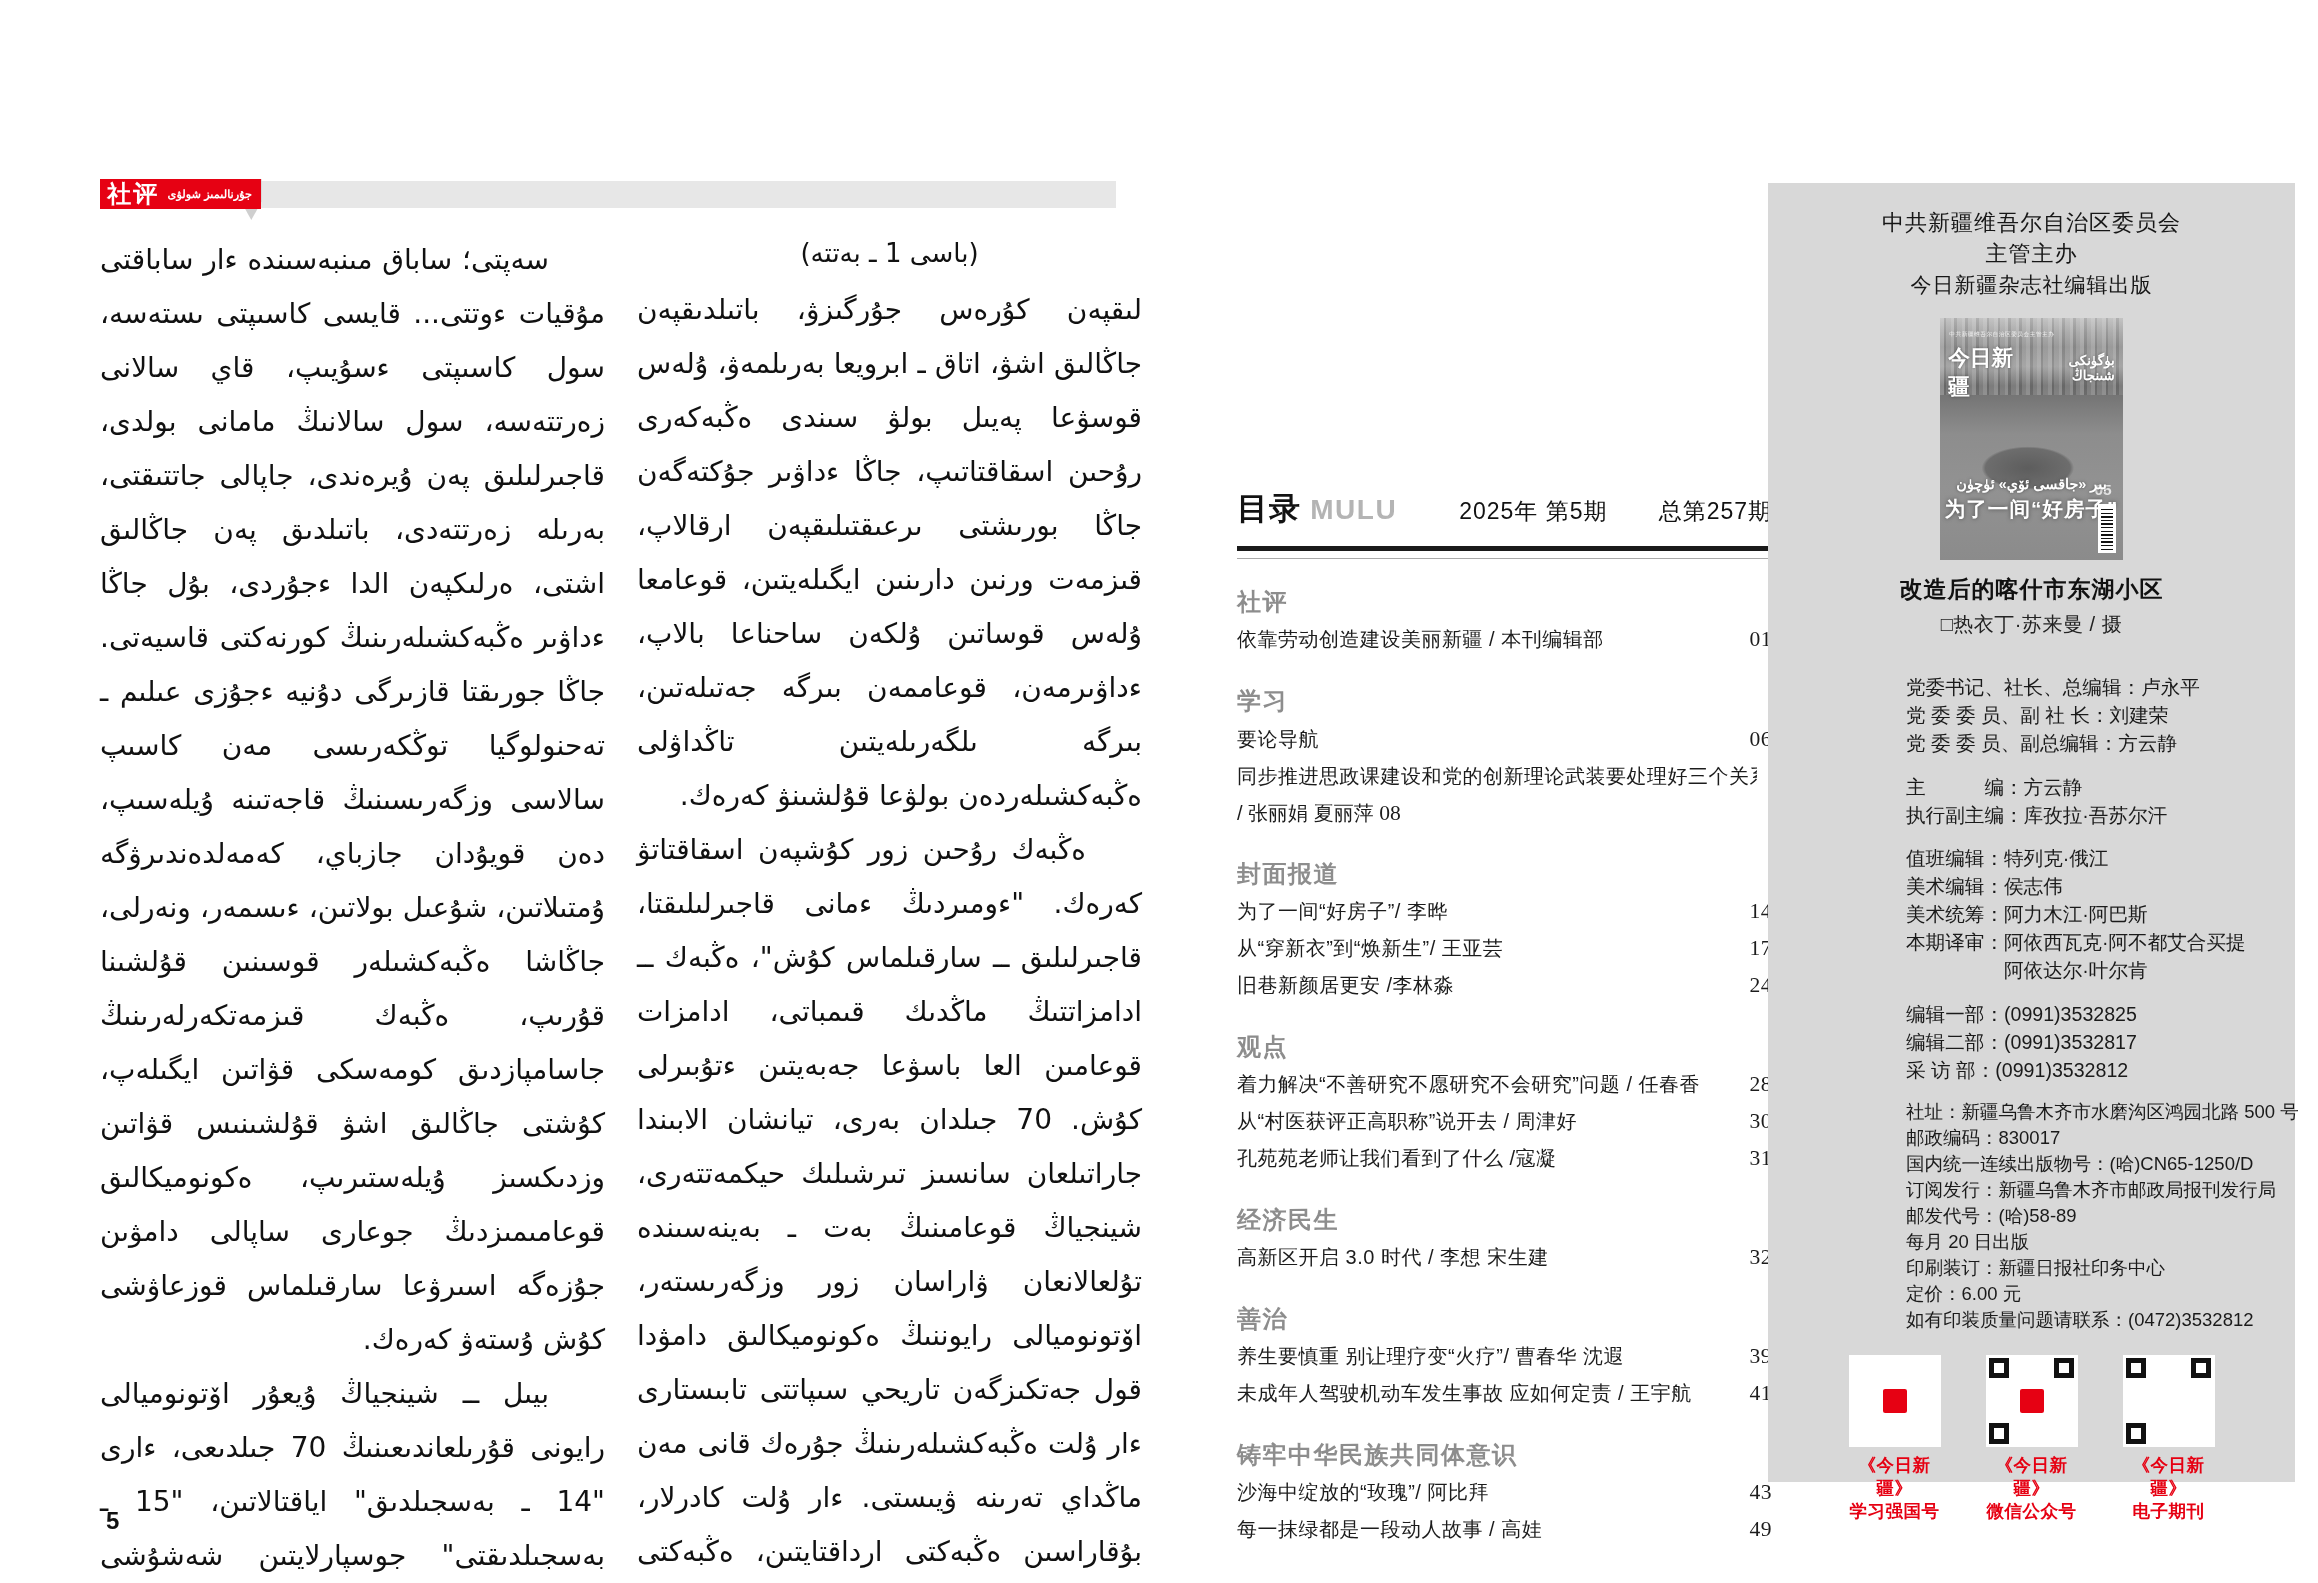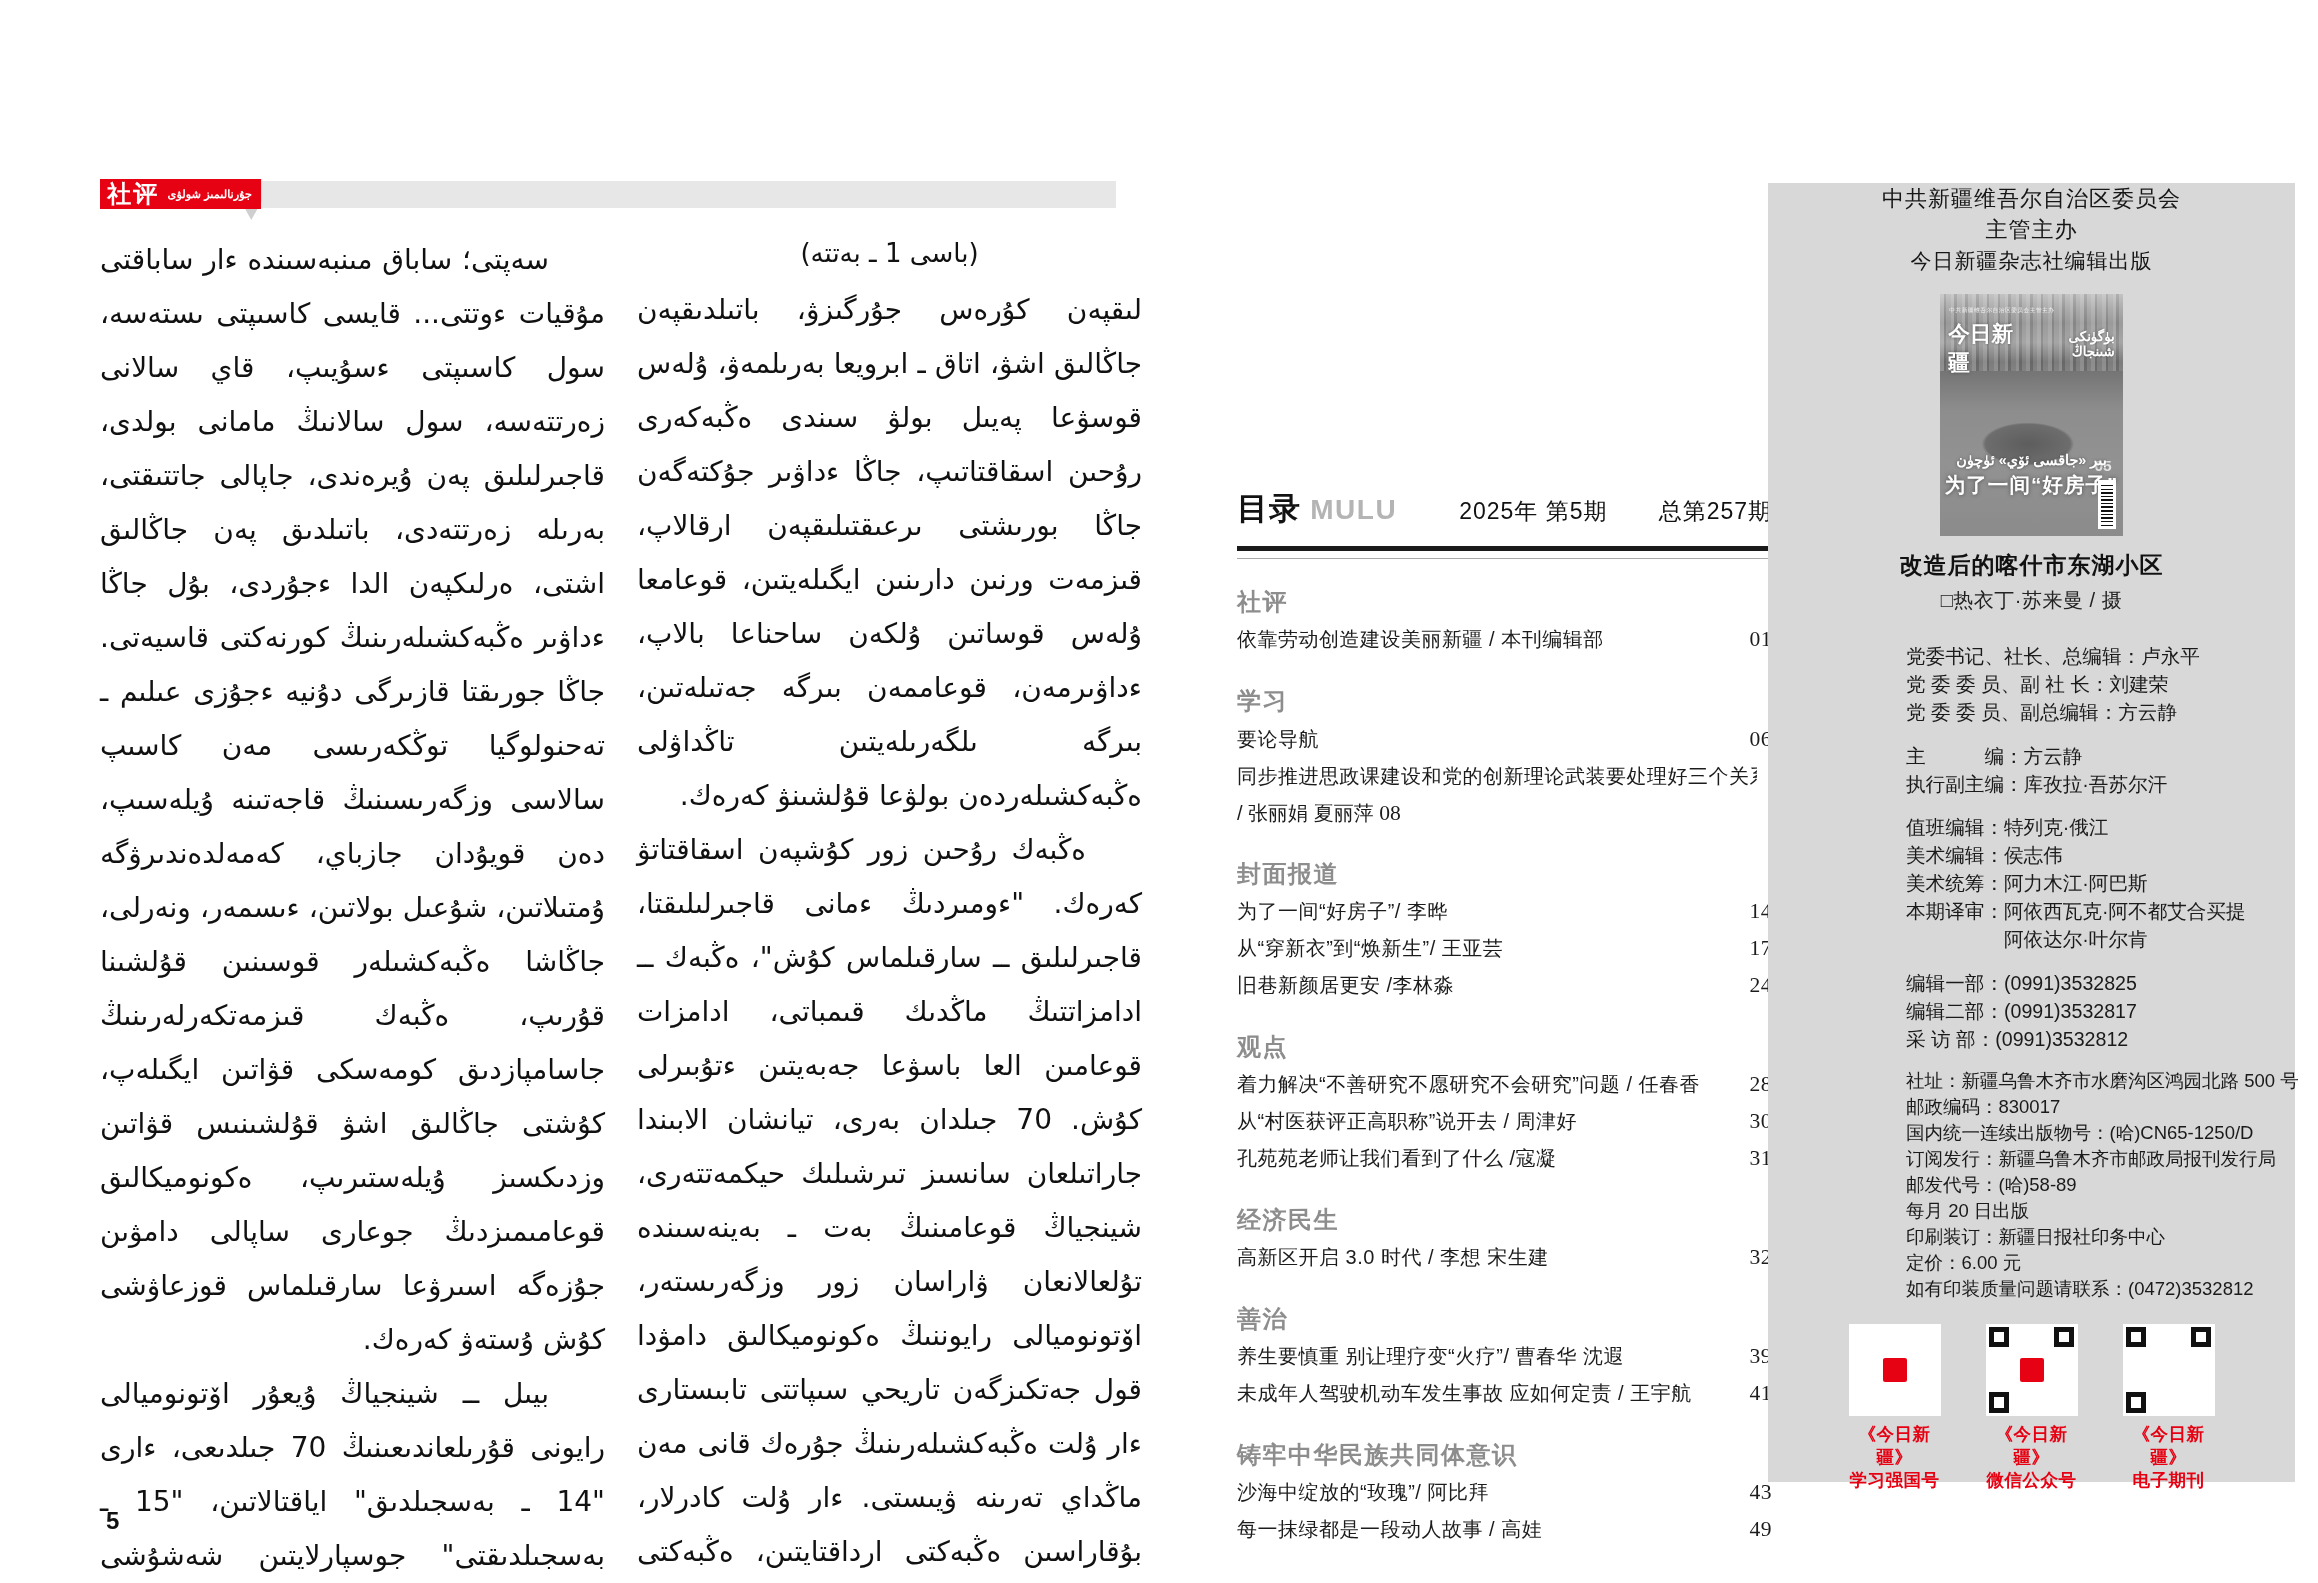--- a/index.html
+++ b/index.html
@@ -44,21 +44,21 @@
   .toc-section-title{font-size:24px;font-weight:bold;color:#8d8d8d;letter-spacing:1.5px;margin-top:27px;margin-bottom:3.1px;}
   .toc-entry{display:flex;align-items:flex-start;font-size:20px;color:#1c1c1c;line-height:37px;letter-spacing:0.5px;}
   .toc-entry .t{white-space:nowrap;overflow:hidden;}
   .toc-entry .p{margin-left:auto;font-family:"Liberation Serif",serif;font-size:21.6px;padding-left:15.5px;}
   .toc-byline{font-size:20px;color:#1c1c1c;line-height:36px;font-family:"Liberation Sans",sans-serif;}
   .toc-byline .num{font-family:"Liberation Serif",serif;font-size:21.6px;}
   
   .sidebar{
     position:absolute;left:1768px;top:183px;width:527px;height:1299px;background:#d8d8d8;
   }
-  .pub{ text-align:center;font-size:22px;line-height:31px;color:#161616;letter-spacing:1px;}
+  .pub{ text-align:center;margin-top:24px;font-size:22px;line-height:31px;color:#161616;letter-spacing:1px;}
   .pub .l3{font-size:21px;}
   .cover{
     position:relative;width:183px;height:242px;margin:17.5px auto 0 auto;
     background:
       radial-gradient(ellipse 77px 36px at 48% 62%, #5d5d5d 0%, #6d6d6d 55%, rgba(0,0,0,0) 60%),
       linear-gradient(180deg,#bdbdbd 0%,#a3a3a3 6%,#8f8f8f 12%,#9c9c9c 20%,#6e6e6e 28%,#7b7b7b 36%,#8d8d8d 48%,#929292 70%,#8b8b8b 100%);
     overflow:hidden;
   }
   .cover::before{
     content:"";position:absolute;left:0;top:0;width:100%;height:32%;
@@ -75,21 +75,21 @@
   .cover-cn{position:absolute;left:0;bottom:37px;width:100%;text-align:center;color:#ffffff;font-size:20.6px;font-weight:bold;letter-spacing:1px;text-shadow:0 0 4.1px rgba(0,0,0,.5);}
   .cover-barcode{
     position:absolute;right:7.2px;bottom:6.2px;width:17.5px;height:49px;background:#ffffff;
   }
   .cover-barcode::before{
     content:"";position:absolute;left:2.6px;top:3.1px;width:12.4px;height:43px;
     background:repeating-linear-gradient(0deg,#111 0 1.5px,#fff 1.5px 3.6px);
   }
   .cover-caption{margin-top:14.4px;text-align:center;font-size:23px;font-weight:bold;color:#111;letter-spacing:1px;}
   .cover-credit{margin-top:6.2px;text-align:center;font-size:20px;color:#222;letter-spacing:0.5px;}
-  .credits{margin:28px 0 0 138px;width:371px;font-size:19.6px;color:#1a1a1a;}
+  .credits{margin:35px 0 0 138px;width:371px;font-size:19.6px;color:#1a1a1a;}
   .credits div{line-height:28px;white-space:nowrap;}
   .credits div.gap{height:15.5px;}
   .credits div.small{font-size:18.5px;line-height:26px;}
   .qr-row{display:flex;justify-content:center;gap:44px;margin-top:21.6px;}
   .qr{width:93px;text-align:center;}
   .qr-img{
     position:relative;width:92px;height:92px;background:#fff;margin:0 auto;
     background-image:
       repeating-linear-gradient(0deg,#141414 0 3.6px,transparent 3.6px 6.7px),
       repeating-linear-gradient(90deg,#141414 0 3.1px,#ffffff 3.1px 7.2px);

